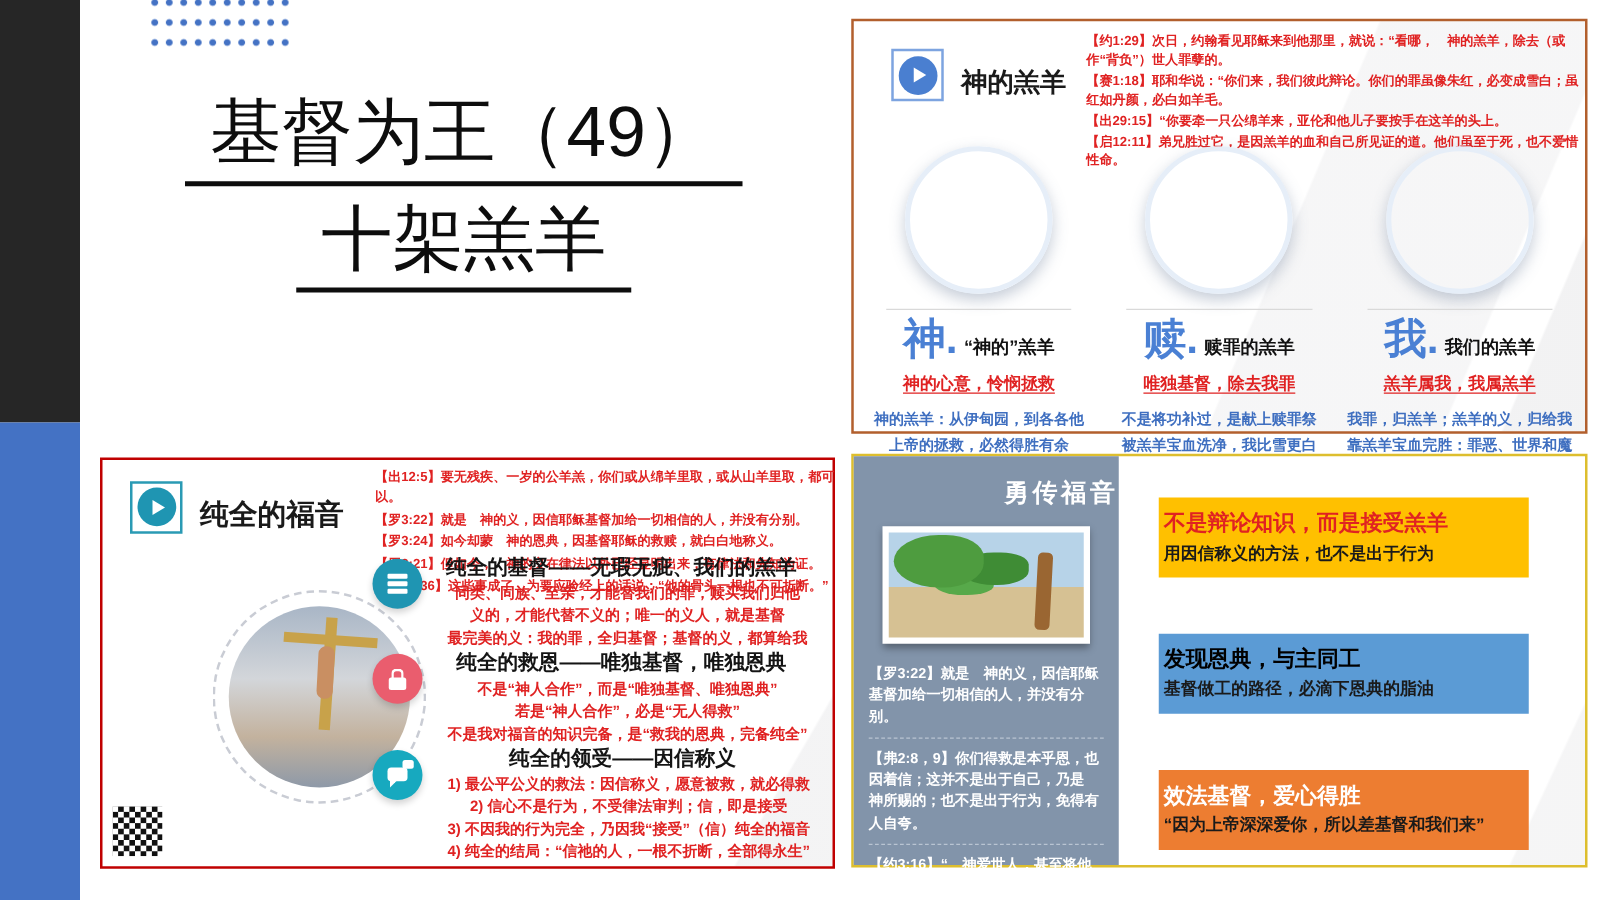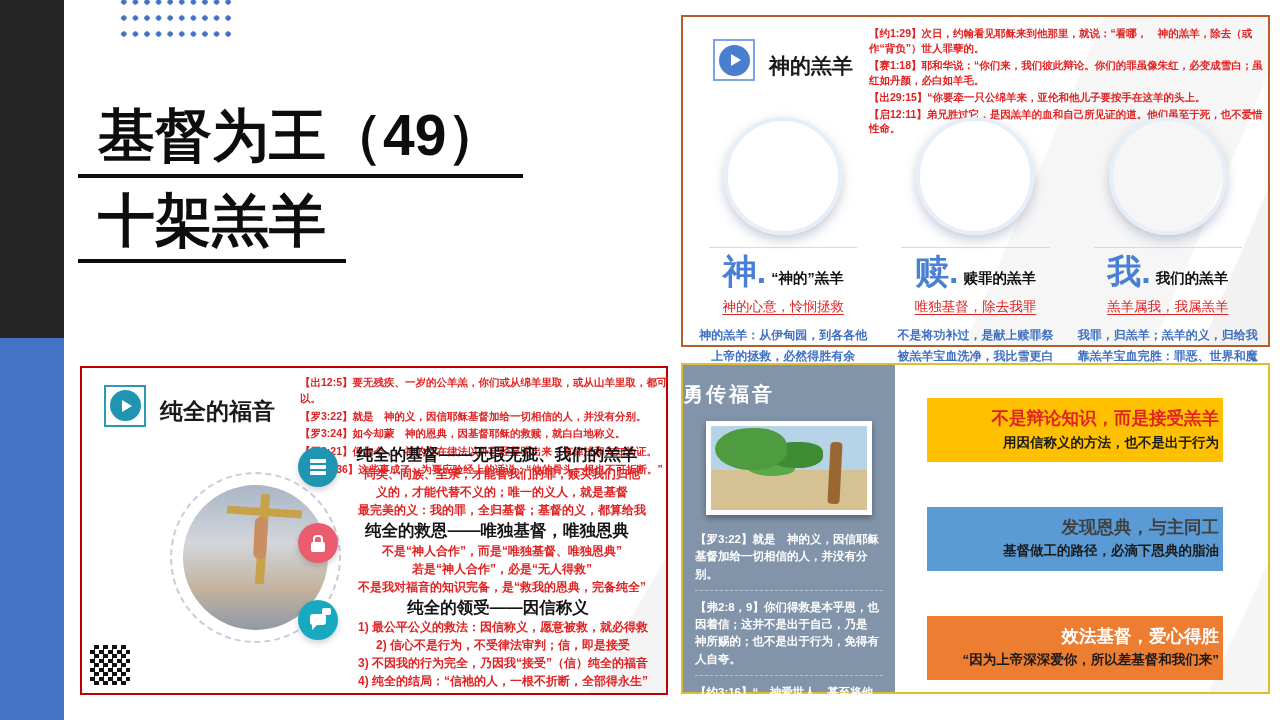--- a/index.html
+++ b/index.html
@@ -9,21 +9,21 @@
     -webkit-font-smoothing:antialiased;
   }
   
   .bar-dark{position:absolute;left:0;top:0;width:64px;height:338px;background:#262626;}
   .bar-blue{position:absolute;left:0;top:338px;width:64px;height:382px;background:#4472c4;}
   
   .dots{position:absolute;left:118px;top:-6px;width:116px;height:50px;
     background-image:radial-gradient(circle,#4472c4 2.4px,transparent 3px);
     background-size:11.6px 16px;}
   
-  .slide-title{position:absolute;left:78px;top:107px;width:586px;text-align:left;color:#0d0d0d;font-weight:700;}
+  .slide-title{position:absolute;left:78px;top:78px;width:586px;text-align:center;color:#0d0d0d;font-weight:400;}
   .slide-title .t-line{font-size:57px;line-height:1.0;margin-bottom:14px;}
   .slide-title .u{display:inline-block;border-bottom:4px solid #0d0d0d;padding:0 20px 10px;}
   
   .panel{position:absolute;background:#fff;box-sizing:border-box;}
   
   .hdr{position:absolute;display:flex;align-items:center;gap:14px;}
   .playbox{width:42px;height:42px;border:2px solid;display:flex;align-items:center;justify-content:center;background:#fff;box-sizing:border-box;cursor:pointer;}
   .playbox.blue{border-color:#7da4e0;}
   .playbox.teal{border-color:#2a9ab4;}
   .playcircle{width:31px;height:31px;border-radius:50%;display:flex;align-items:center;justify-content:center;}
@@ -40,21 +40,21 @@
   .panel-lamb .hdr-label{font-size:21px;}
   .lamb-scripts{position:absolute;left:186px;top:9px;width:398px;color:#e02222;font-weight:700;font-size:10.5px;line-height:1.42;}
   .script-line{margin-bottom:2px;}
   .lamb-cols{position:absolute;left:4px;right:4px;top:100px;display:flex;}
   .lamb-col{flex:1;text-align:center;padding:0 6px;}
   .photo{width:110px;height:110px;border-radius:50%;margin:0 auto;border:4px solid #e6eef8;box-shadow:0 5px 12px rgba(90,110,140,.35);}
   .col-sep{height:1px;background:#d9d9d9;margin:12px 16px 6px;}
   .col-labelrow{display:flex;align-items:baseline;justify-content:center;gap:5px;}
   .big-char{font-size:34px;font-weight:800;color:#4a80d4;line-height:1;}
   .small-label{font-size:14.5px;font-weight:800;color:#111;}
-  .col-heading{margin-top:10px;font-size:13.5px;font-weight:400;color:#e02222;text-decoration:underline;text-underline-offset:3px;}
+  .col-heading{margin-top:10px;font-size:13.5px;font-weight:700;color:#e02222;text-decoration:underline;text-underline-offset:3px;}
   .col-lines{margin-top:9px;font-size:12px;font-weight:700;color:#3f6fc0;line-height:1.75;}
   
   .panel-gospel{left:80px;top:366px;width:588px;height:329px;border:2px solid #c00000;
     background:linear-gradient(300deg, rgba(130,130,140,0.09) 0 10%, transparent 10.3%),#fff;}
   .panel-gospel .hdr{left:22px;top:16px;}
   .panel-gospel .hdr-label{font-size:23px;}
   .gospel-scripts{position:absolute;left:218px;top:7px;width:382px;color:#e02222;font-weight:700;font-size:10.5px;line-height:1.5;}
   .crucifix-wrap{position:absolute;left:88px;top:104px;width:171px;height:171px;border:2px dashed #c9ccd4;border-radius:50%;padding:11px;box-sizing:border-box;}
   .crucifix{width:145px;height:145px;border-radius:50%;overflow:hidden;position:relative;
     background:linear-gradient(180deg,#a9b6c6 0%,#d3d6da 40%,#c3b29e 72%,#8e99a8 100%);}
@@ -73,31 +73,31 @@
   .layers-icon{width:16px;height:4px;background:#fff;border-radius:1px;box-shadow:0 -6px 0 #fff,0 6px 0 #fff;}
   .lock-icon{width:14px;height:10px;background:#fff;border-radius:2px;position:relative;margin-top:7px;}
   .lock-icon::before{content:"";position:absolute;left:2px;top:-7px;width:6px;height:6px;border:2px solid #fff;border-bottom:none;border-radius:4px 4px 0 0;}
   .chat-icon{width:16px;height:11px;background:#fff;border-radius:3px;position:relative;}
   .chat-icon::before{content:"";position:absolute;left:2px;bottom:-5px;border:4px solid transparent;border-top-color:#fff;border-left-color:#fff;}
   .chat-icon::after{content:"";position:absolute;right:-5px;top:-6px;width:9px;height:7px;background:#fff;border-radius:2px;}
   
   .panel-evangel{left:681px;top:363px;width:589px;height:331px;border:2px solid #ddbe2e;
     background:linear-gradient(295deg, rgba(130,130,140,0.08) 0 8%, transparent 8.3%),#fff;}
   .gray-col{position:absolute;left:0;top:0;width:212px;height:100%;background:#8294aa;color:#fff;box-sizing:border-box;}
-  .gray-title{text-align:left;font-size:20px;font-weight:800;margin-top:16px;letter-spacing:3px;}
+  .gray-title{text-align:right;font-size:20px;font-weight:800;margin-top:16px;letter-spacing:3px;padding-left:28px;}
   .pic-frame{width:156px;height:84px;background:#fff;margin:13px auto 8px;padding:5px;box-shadow:0 3px 6px rgba(0,0,0,.35);}
   .tree-art{width:100%;height:100%;position:relative;overflow:hidden;background:linear-gradient(#b7d3e8 0 52%,#d6c193 52% 100%);}
   .tree-art::before{content:"";position:absolute;left:4px;top:2px;width:72px;height:42px;background:#4e9c3f;border-radius:50% 42% 46% 50%;
     box-shadow:44px 6px 0 -8px #3f8c35,20px 18px 0 -12px #57a94a;}
   .tree-art::after{content:"";position:absolute;right:26px;top:16px;width:12px;height:62px;background:#9a6632;border-radius:4px;transform:rotate(3deg);}
   .gray-scripts{padding:0 12px;font-size:11.5px;font-weight:700;line-height:1.5;}
   .gray-script{padding:8px 0 7px;}
   .gray-script + .gray-script{border-top:1px dashed #b9c4d2;}
   .boxes{position:absolute;left:244px;top:33px;width:296px;}
-  .point-box{text-align:right;padding:9px 4px 10px;margin-bottom:45px;box-sizing:border-box;}
+  .point-box{text-align:left;padding:9px 4px 10px;margin-bottom:45px;box-sizing:border-box;}
   .box-title{font-size:17.5px;font-weight:800;line-height:1.35;}
   .box-sub{font-size:13.5px;font-weight:800;margin-top:3px;color:#1a1a1a;line-height:1.35;}
 </style>
 </head>
 <body>
 
 <div class="bar-dark"></div>
 <div class="bar-blue"></div>
 
 <div class="dots"></div>
@@ -259,21 +259,21 @@
   </div>
 
   <div class="boxes">
 
       <div class="point-box" style="background: rgb(255, 192, 0);">
         <div class="box-title" style="color: rgb(224, 34, 34);">不是辩论知识，而是接受羔羊</div>
         <div class="box-sub" style="color: rgb(26, 26, 26);">用因信称义的方法，也不是出于行为</div>
       </div>
 
       <div class="point-box" style="background: rgb(91, 155, 213);">
-        <div class="box-title" style="color: #404040;">发现恩典，与主同工</div>
+        <div class="box-title" style="color: #000000;">发现恩典，与主同工</div>
         <div class="box-sub" style="color: rgb(26, 26, 26);">基督做工的路径，必滴下恩典的脂油</div>
       </div>
 
       <div class="point-box" style="background: rgb(237, 125, 49);">
         <div class="box-title" style="color: rgb(255, 255, 255);">效法基督，爱心得胜</div>
         <div class="box-sub" style="color: rgb(26, 26, 26);">“因为上帝深深爱你，所以差基督和我们来”</div>
       </div>
     </div>
 </div>
 

